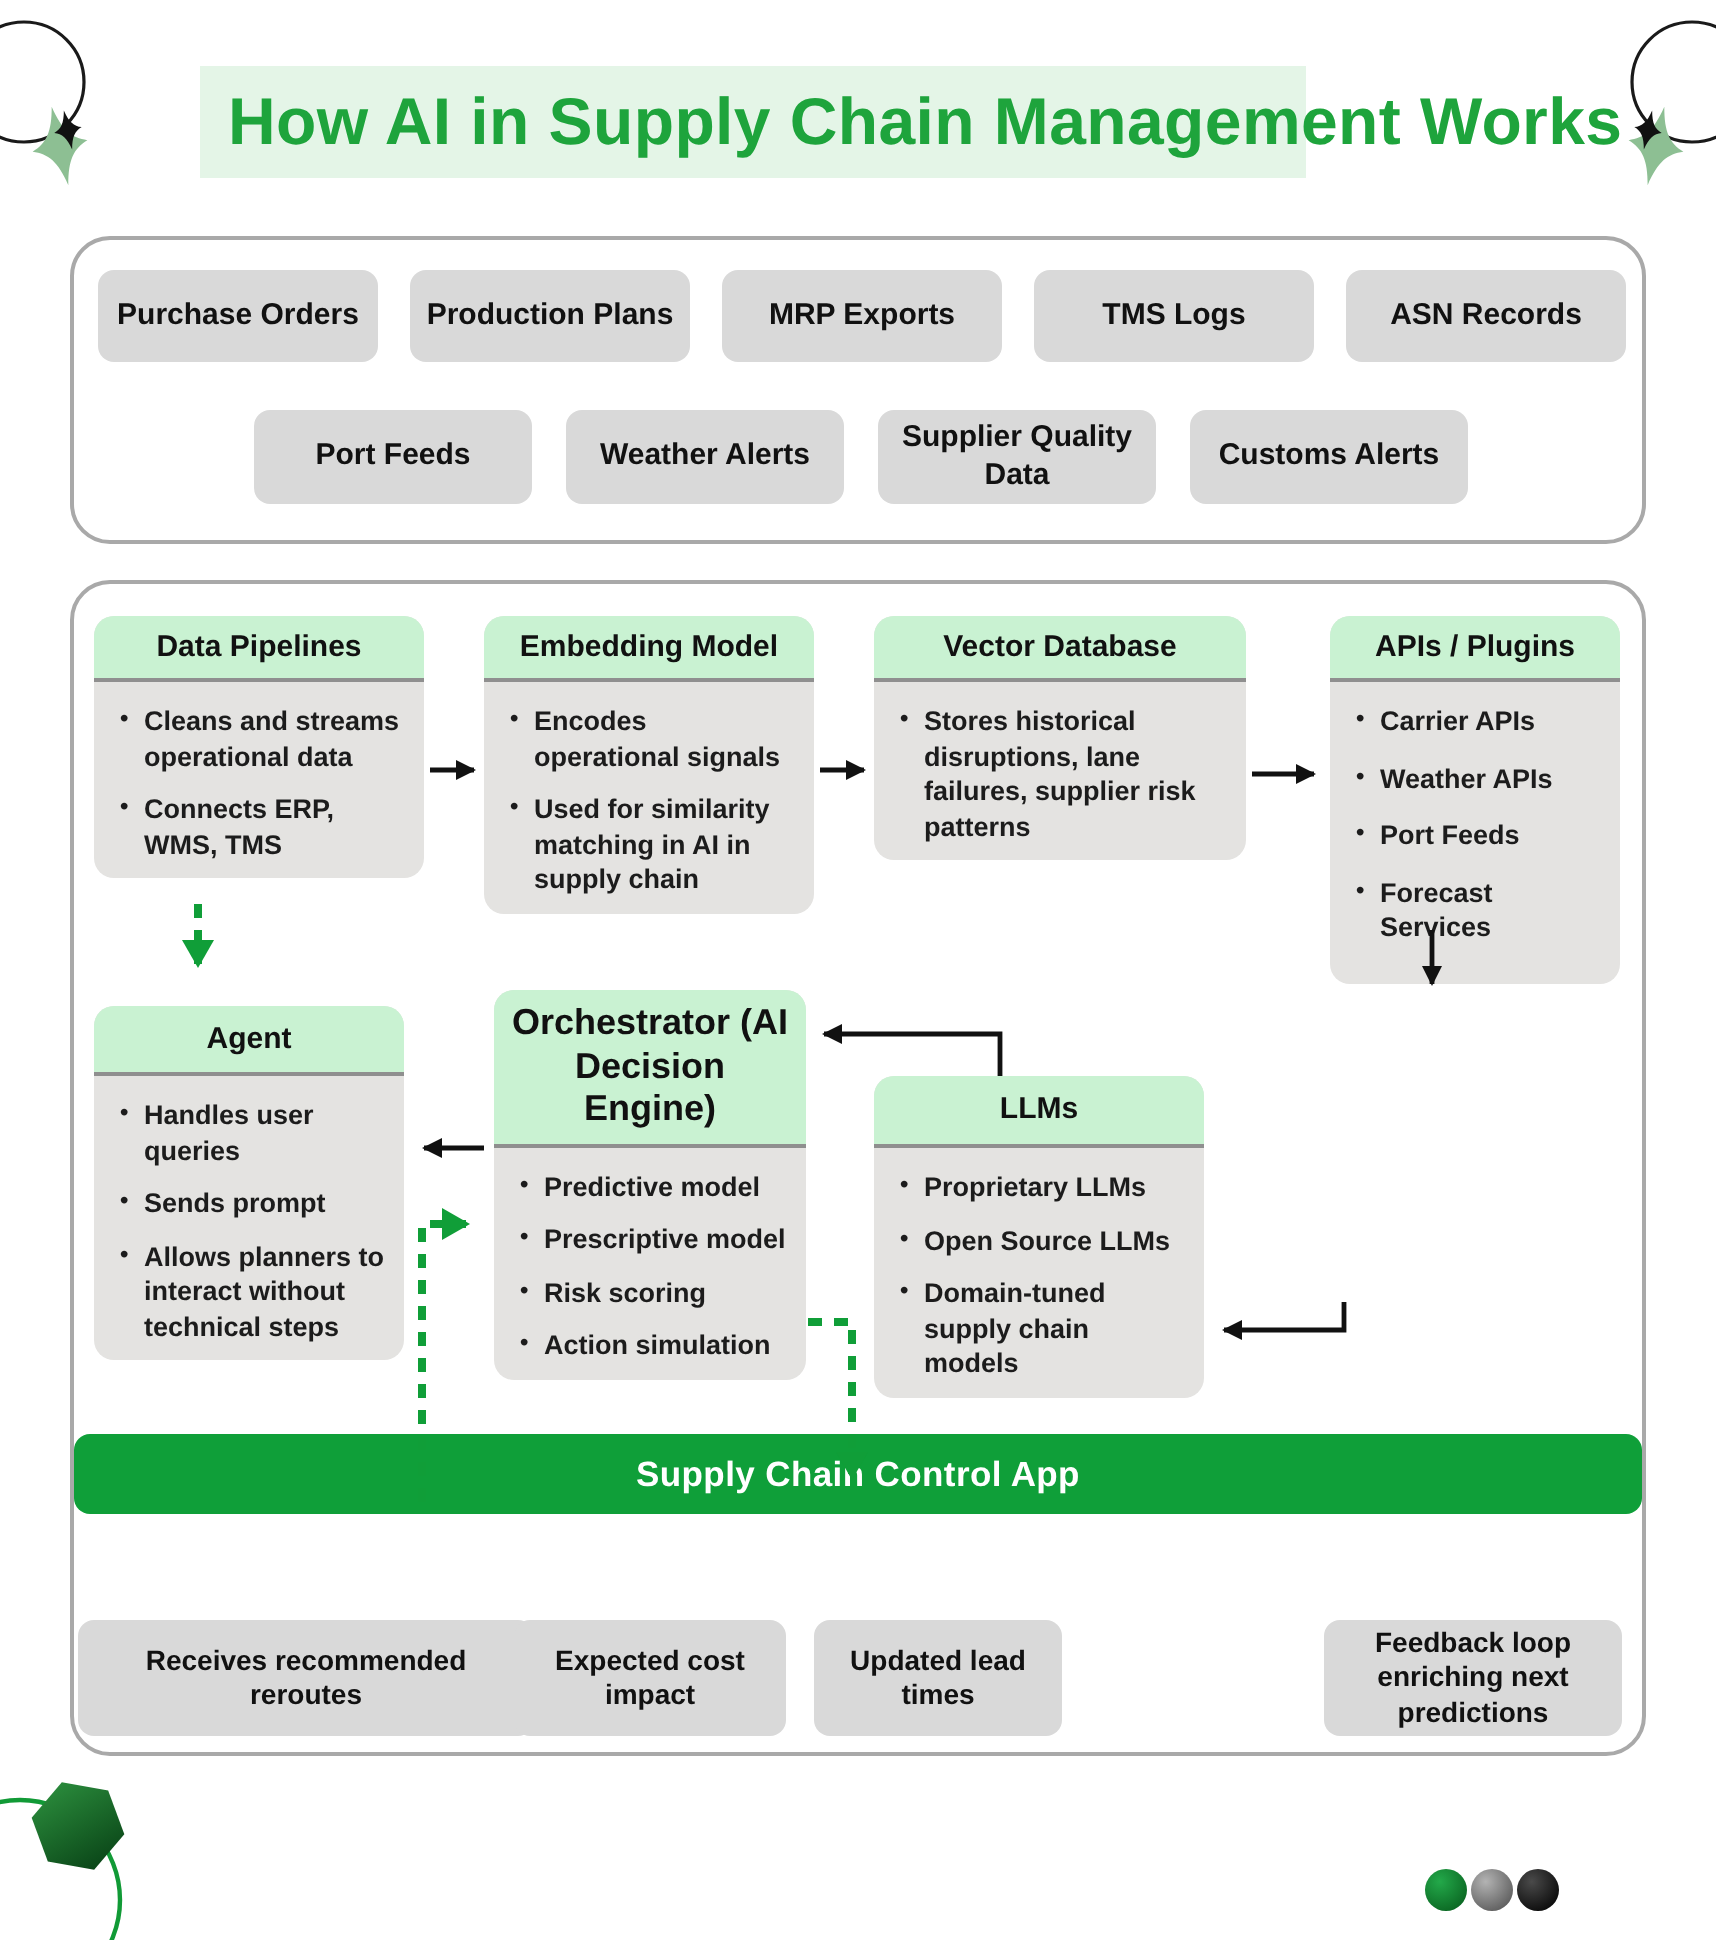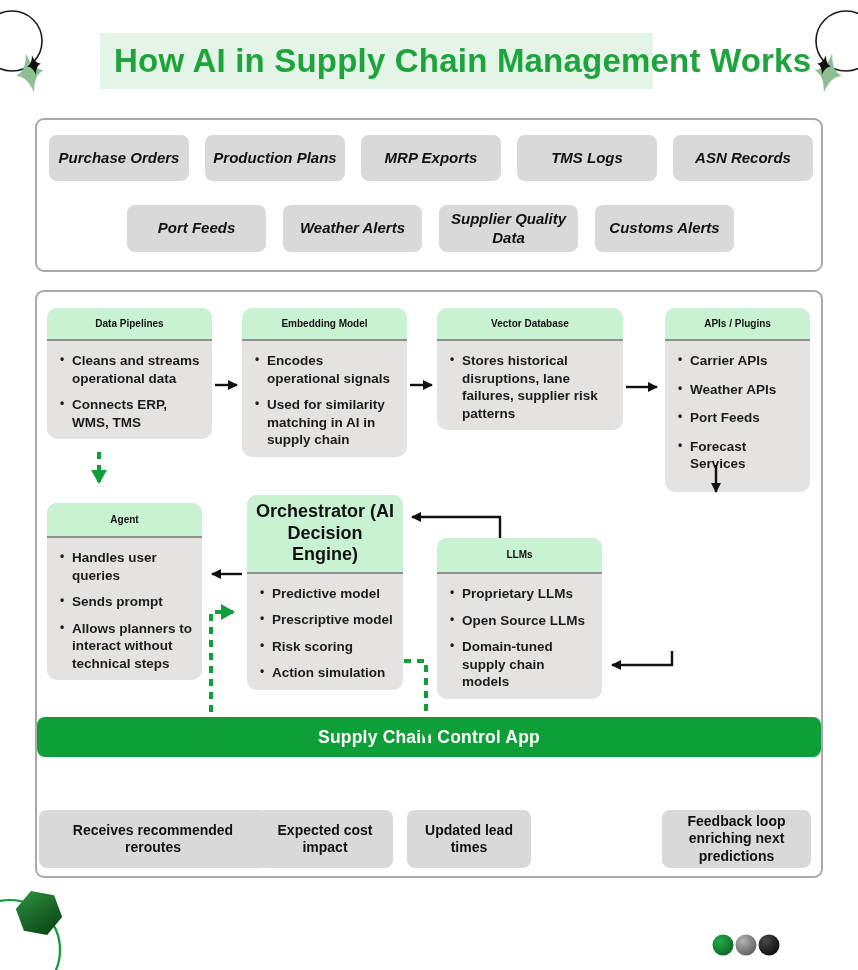--- a/index.html
+++ b/index.html
@@ -10,36 +10,36 @@
   }
   
   #title {
     position:absolute; left:100px; top:33px; height:56px; line-height:56px;
     padding:0 14px; font-size:33px; font-weight:bold; color:#1ea43c;
     white-space:nowrap; letter-spacing:0.2px;
     background:linear-gradient(90deg,#e4f5e7 0,#e4f5e7 553px,transparent 553px);
   }
   
   .frame {
-    position:absolute; background:#fff; border:2px solid #a9a9a9; border-radius:9px;font-style:italic;
+    position:absolute; background:#fff; border:2px solid #a9a9a9; border-radius:20px;
   }
   #frame-sources { left:35px; top:118px; width:788px; height:154px; }
   #frame-flow    { left:35px; top:290px; width:788px; height:588px; }
   
   .pill {
     position:absolute; height:46px; background:#d9d9d9; border-radius:8px;
     display:flex; align-items:center; justify-content:center; text-align:center;
     font-size:15px; font-weight:bold; color:#111; line-height:1.25; padding:2px 8px;
   }
   
   .card { position:absolute; background:#e4e3e1; border-radius:10px; }
   .card-head {
     background:#c9f2d2; border-radius:10px 10px 0 0; border-bottom:2px solid #8f8f8f;
     display:flex; align-items:center; justify-content:center; text-align:center;
-    font-weight:bold; font-size:10px; color:#111; line-height:1.2; padding:6px 6px;
+    font-weight:bold; font-size:15px; color:#111; line-height:1.2; padding:6px 6px;
   }
   .card-head.left { justify-content:flex-start; text-align:left; padding-left:14px; padding-right:8px; }
   .card-body { padding:11px 8px 8px 12px; }
   .card-body ul { list-style:none; }
   .card-body li {
     position:relative; padding-left:13px; font-size:13.5px; font-weight:bold;
     color:#1c1c1c; line-height:1.3; margin-bottom:9px;
   }
   .card-body li:last-child { margin-bottom:0; }
   .card-body li::before { content:"•"; position:absolute; left:1px; top:0; font-size:12px; }

